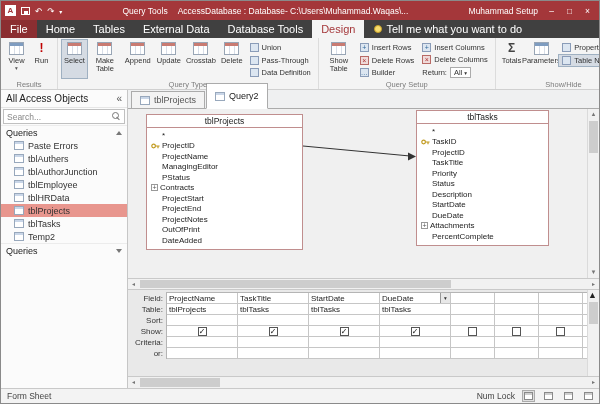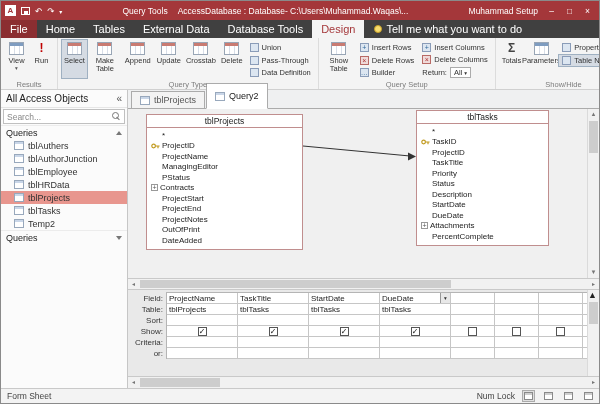--- a/index.html
+++ b/index.html
@@ -317,20 +317,24 @@
         <input placeholder="Search..." style="">
         <span class="mag"></span>
       </div>
       <div class="nav-sec">
         <span>Queries</span>
         <span class="tri-up"></span>
       </div>
       <div>
           <div class="nav-item">
             <span class="tbl-ic"></span>
+            <span>Paste Errors</span>
+          </div>
+          <div class="nav-item">
+            <span class="tbl-ic"></span>
             <span>tblAuthers</span>
           </div>
           <div class="nav-item">
             <span class="tbl-ic"></span>
             <span>tblAuthorJunction</span>
           </div>
           <div class="nav-item">
             <span class="tbl-ic"></span>
             <span>tblEmployee</span>
           </div>

